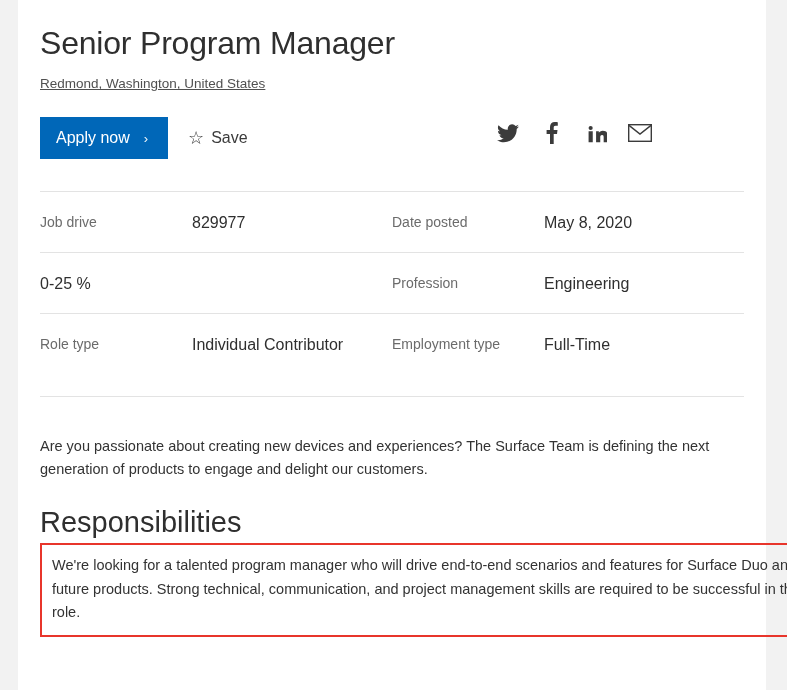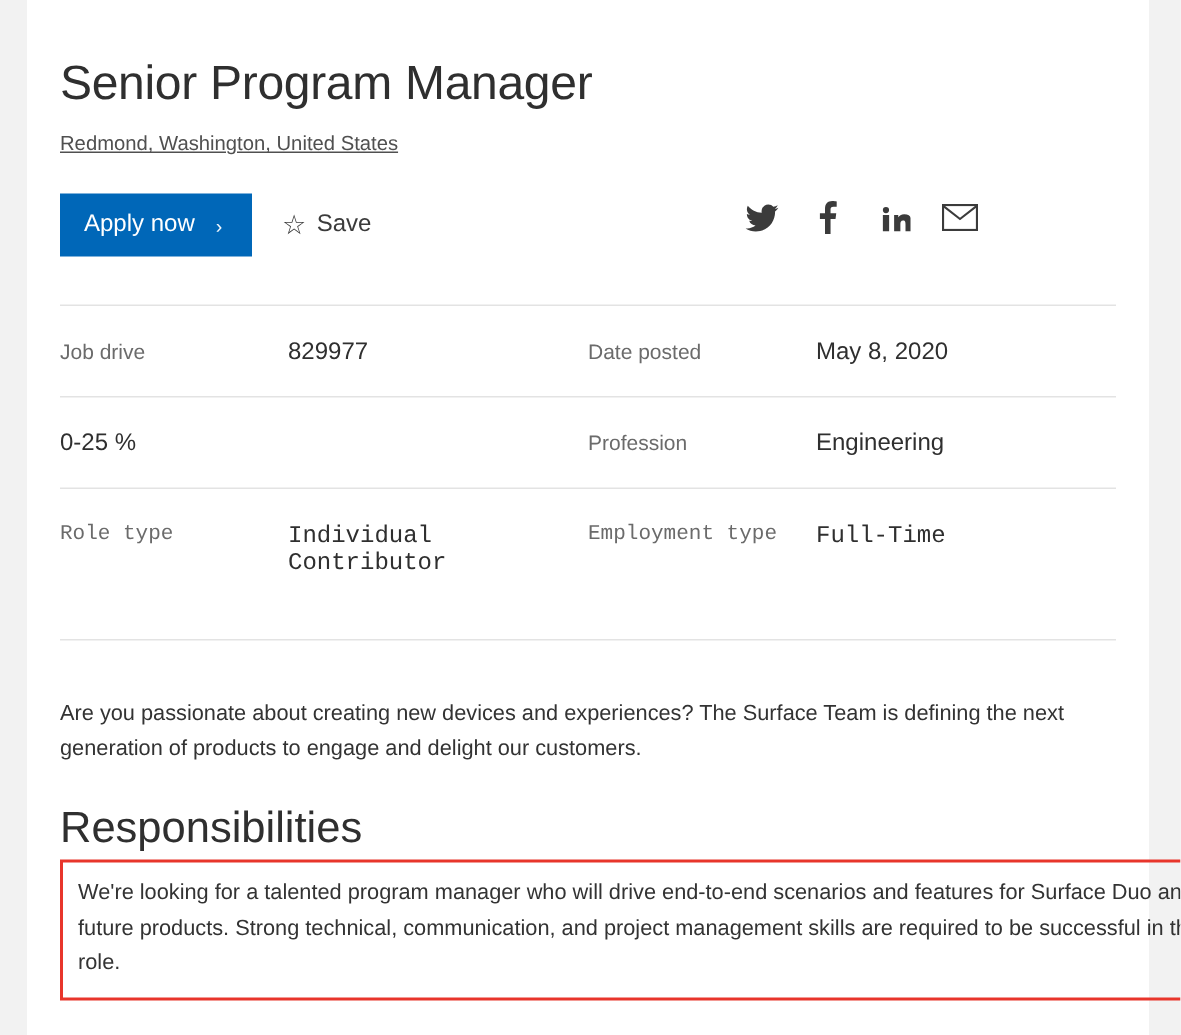--- a/index.html
+++ b/index.html
@@ -23,21 +23,21 @@
     position: absolute;
     left: 18px;
     top: 0;
     width: 748px;
     height: 690px;
     background: #ffffff;
     padding: 0 22px;
   }
   .job-title {
     margin: 0;
-    padding-top: 36px;
+    padding-top: 24px;
     font-size: 32px;
     font-weight: 400;
     color: #2f2f2f;
     letter-spacing: -0.2px;
     line-height: 1.2;
   }
   .job-location {
     margin-top: 14px;
     font-size: 13.5px;
     color: #505050;
@@ -118,21 +118,21 @@
     grid-template-columns: 1fr 1fr;
     column-gap: 0px;
   }
   .fact {
     display: flex;
     align-items: flex-start;
     padding: 22px 0 20px 0;
     border-bottom: 1px solid #e3e3e3;
   }
   .fact.col-left { padding-right: 18px; }
-  .fact.no-border { border-bottom: none; font-family: Liberation Mono, monospace; }
+  .fact.no-border { border-bottom: none; }
   .fact-label {
     width: 152px;
     flex: none;
     font-size: 14px;
     color: #6b6b6b;
   }
   .fact-value {
     font-size: 16px;
     color: #2f2f2f;
   }

